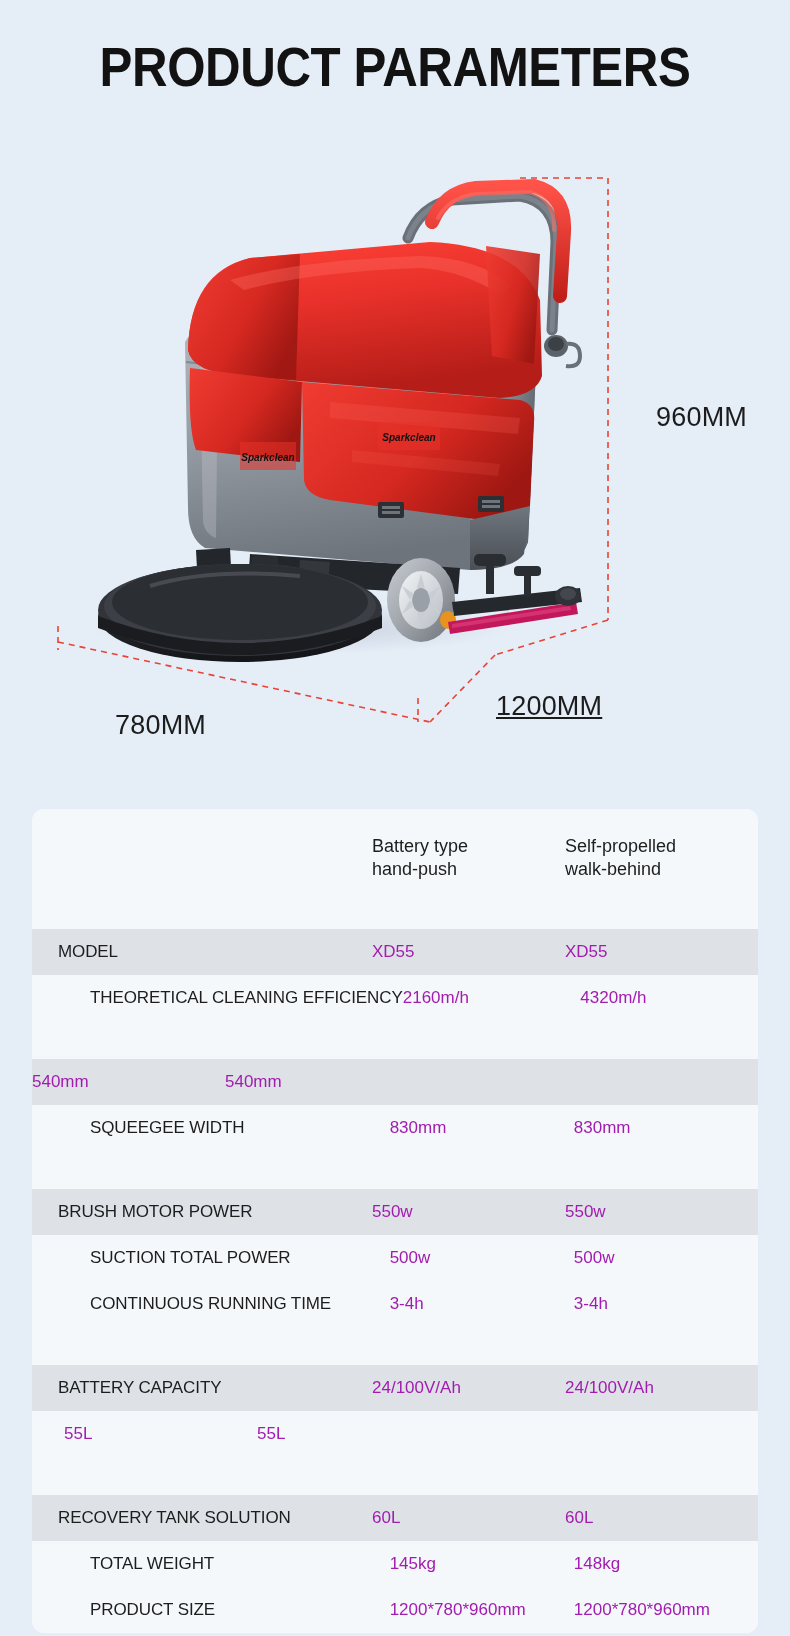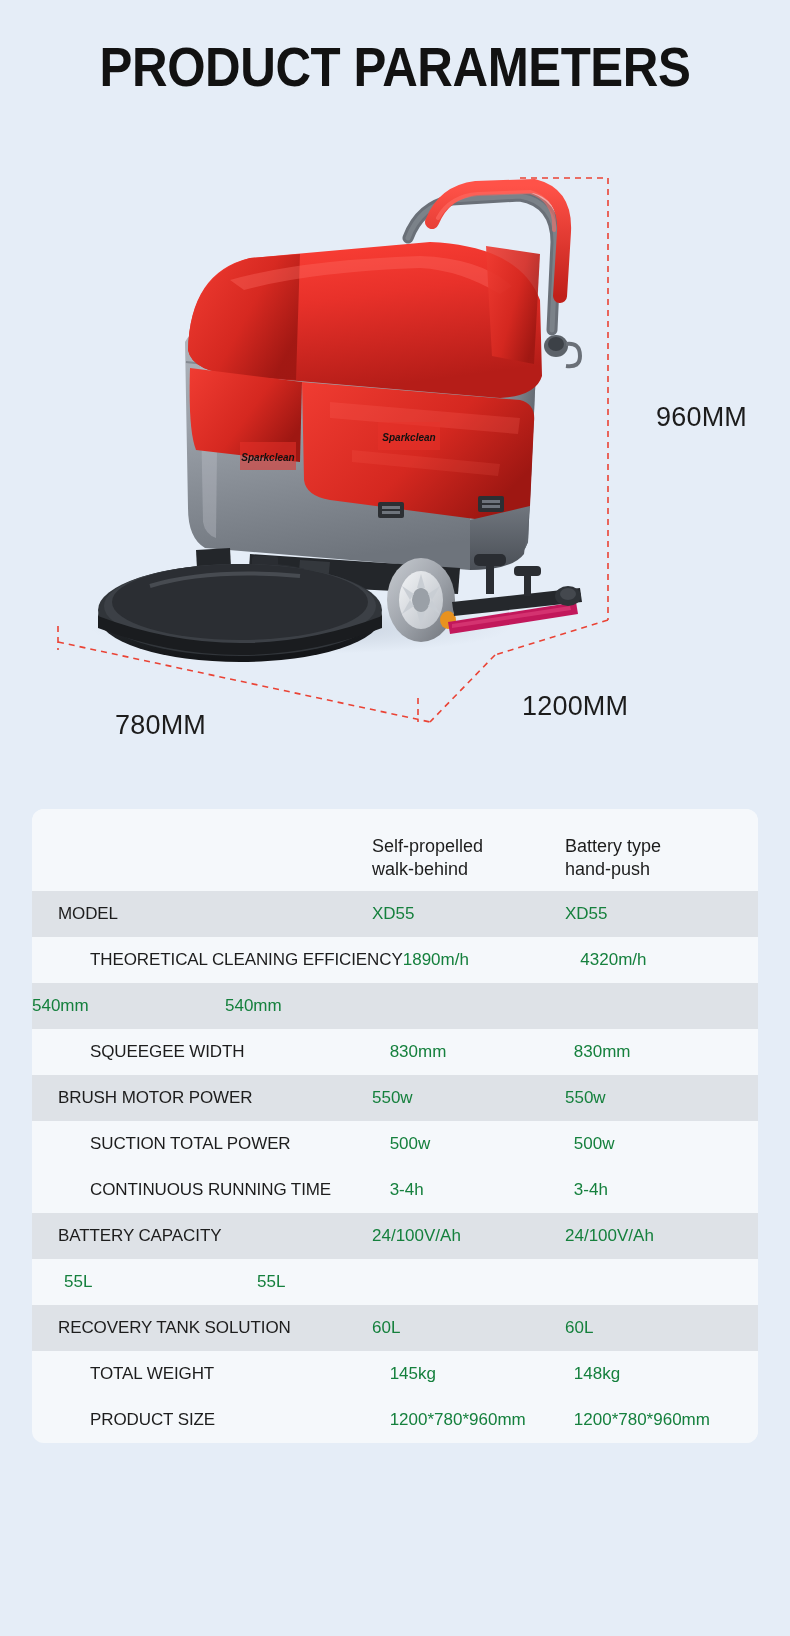--- a/index.html
+++ b/index.html
@@ -46,21 +46,21 @@
   .dim-label {
     position: absolute;
     font-family: "Liberation Sans", sans-serif;
     font-size: 27px;
     color: #1c1c1c;
     white-space: nowrap;
     letter-spacing: 0.2px;
   }
   .dim-height { top: 252px; left: 634px; margin-left: 22px; }
   .dim-width  { top: 560px; left: 115px; }
-  .dim-depth  { top: 541px; left: 522px; }
+  .dim-depth  { top: 541px; left: 496px; text-decoration: underline; }
 
   
   .spec-card {
     position: absolute;
     top: 809px;
     left: 32px;
     width: 726px;
     background: #f5f8fb;
     border-radius: 12px;
     overflow: hidden;
@@ -81,36 +81,36 @@
     color: #1d1d1d;
     padding-bottom: 10px;
   }
   .spec-head .col-val .l2 { display: block; }
 
   .spec-row {
     display: flex;
     align-items: center;
     height: 46px;
   }
-  .spec-row.odd  { background: #dee2e7; }
+  .spec-row.odd  { background: #dee2e7; margin-top: 38px; }
   .spec-row.even { background: #f5f8fb; margin-left: 32px; }
 
   .cell-name {
     width: 340px;
     padding-left: 26px;
     box-sizing: border-box;
     font-size: 17px;
     color: #1d1d1d;
     letter-spacing: -0.1px;
     white-space: nowrap;
   }
   .cell-val {
     width: 193px;
     font-size: 17px;
-    color: #15803d;
+    color: #a21caf;
     white-space: nowrap;
   }
 </style>
 </head>
 <body>
 
 <div class="page-title">PRODUCT PARAMETERS</div>
 
 <div class="hero">
 
@@ -301,37 +301,37 @@
   <div class="dim-label dim-height">960MM</div>
   <div class="dim-label dim-width">780MM</div>
   <div class="dim-label dim-depth">1200MM</div>
 </div>
 
 <div class="spec-card">
 
   <div class="spec-head">
     <div class="col-name"></div>
     <div class="col-val">
+      <span>Battery type</span>
+      <span class="l2">hand-push</span>
+    </div>
+    <div class="col-val">
       <span>Self-propelled</span>
       <span class="l2">walk-behind</span>
     </div>
-    <div class="col-val">
-      <span>Battery type</span>
-      <span class="l2">hand-push</span>
-    </div>
   </div>
 
   <div class="spec-row odd">
     <div class="cell-name">MODEL</div>
     <div class="cell-val">XD55</div>
     <div class="cell-val">XD55</div>
   </div>
   <div class="spec-row even">
     <div class="cell-name">THEORETICAL CLEANING EFFICIENCY</div>
-    <div class="cell-val">1890m/h</div>
+    <div class="cell-val">2160m/h</div>
     <div class="cell-val">4320m/h</div>
   </div>
   <div class="spec-row odd">
     <div class="cell-val">540mm</div>
     <div class="cell-val">540mm</div>
   </div>
   <div class="spec-row even">
     <div class="cell-name">SQUEEGEE WIDTH</div>
     <div class="cell-val">830mm</div>
     <div class="cell-val">830mm</div>

